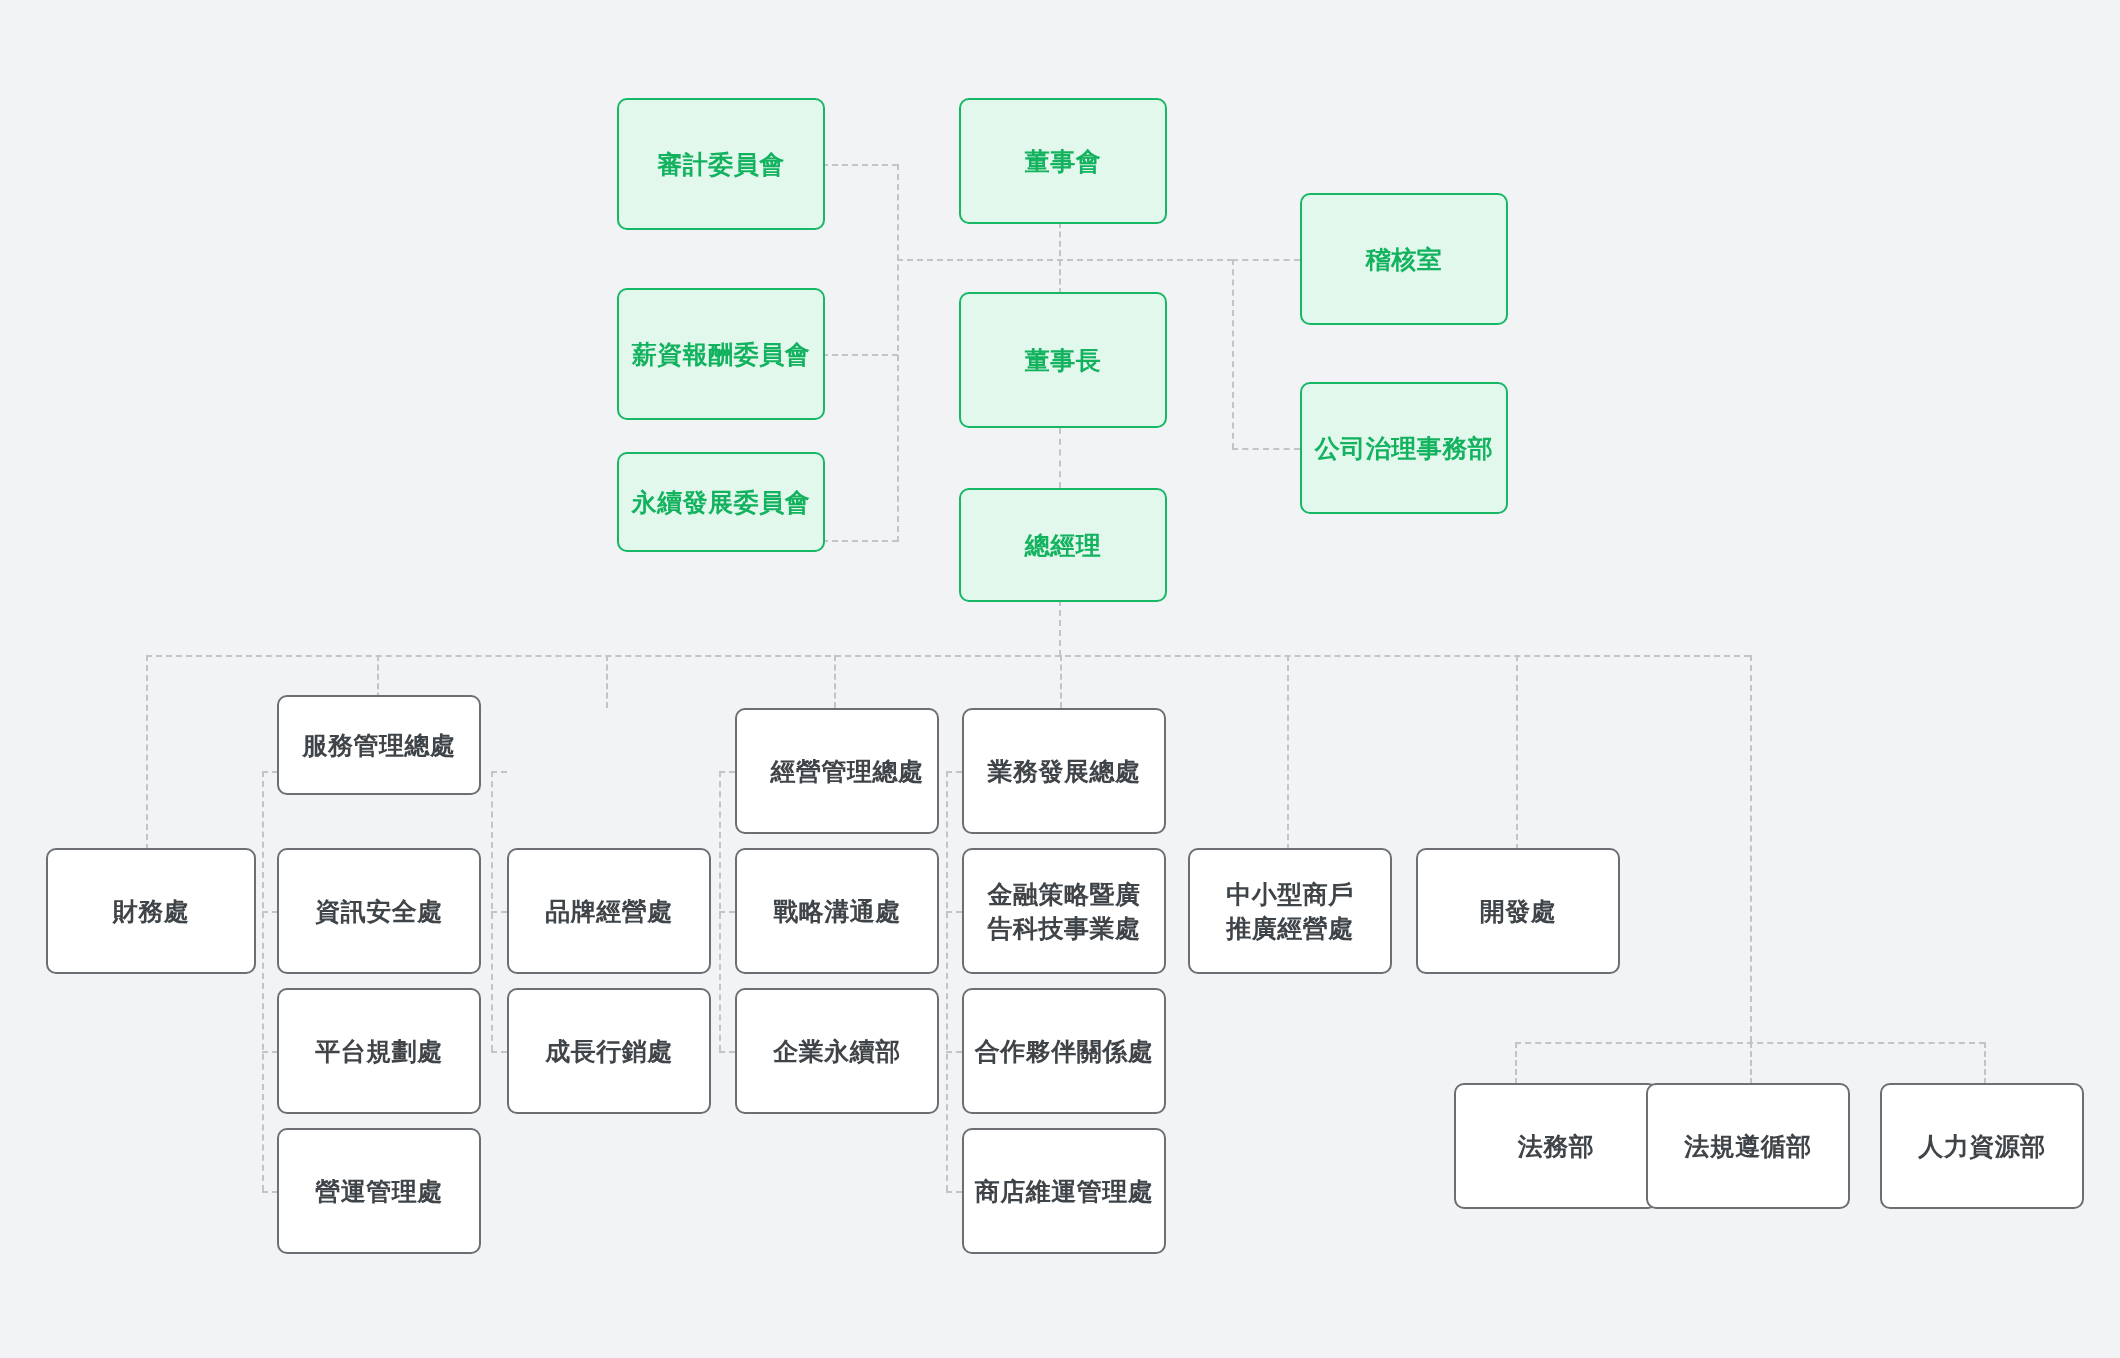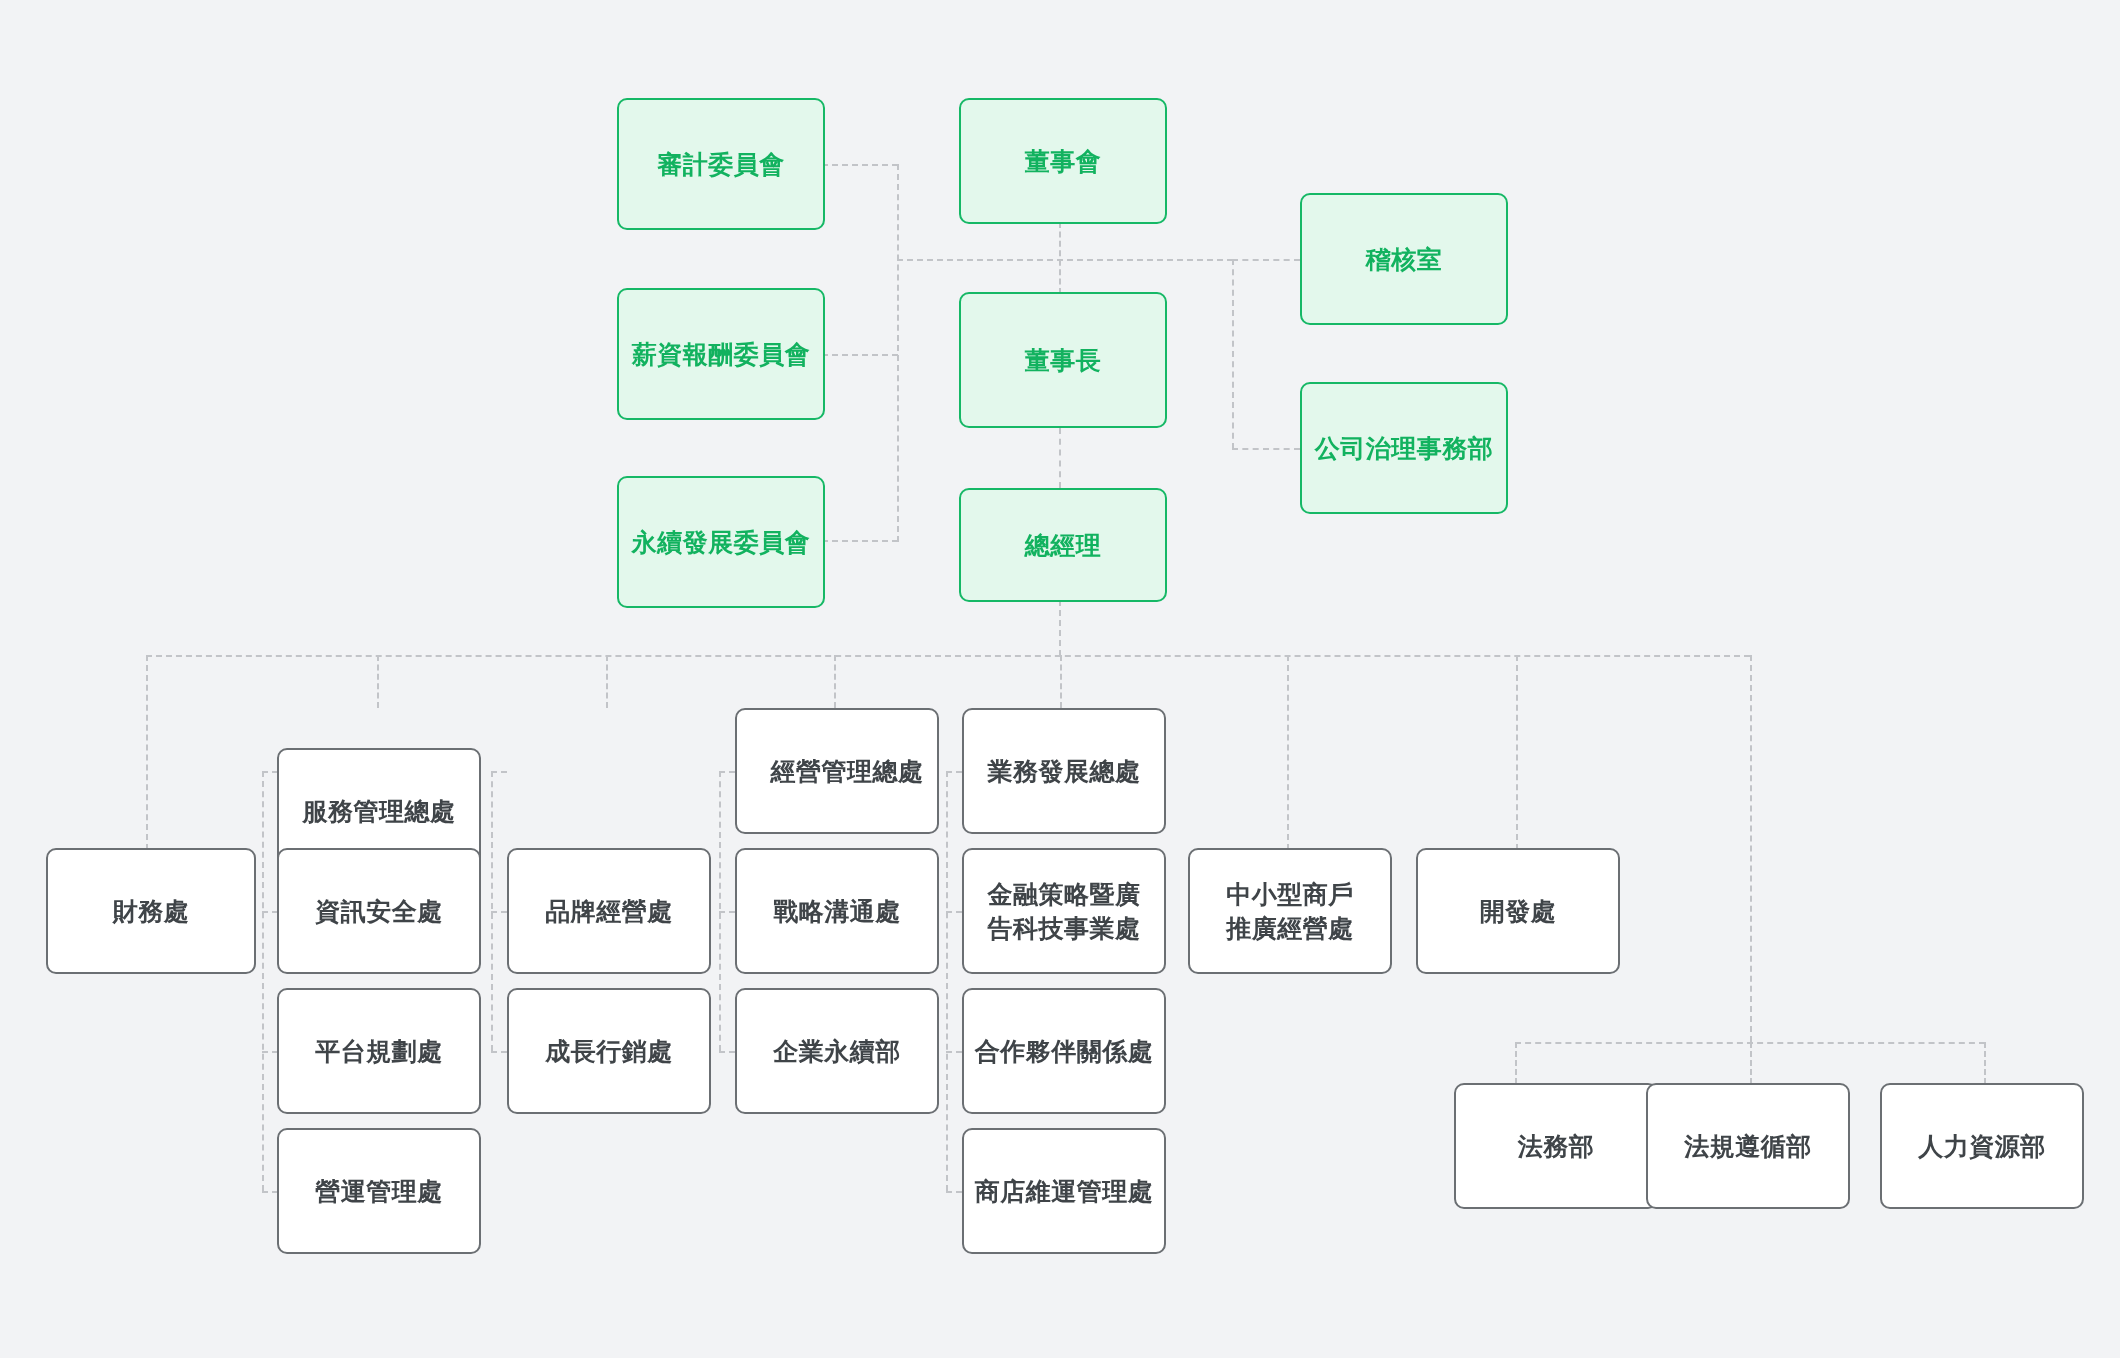--- a/index.html
+++ b/index.html
@@ -108,21 +108,21 @@
   <div class="ln v" style="left:1984px;top:1042px;height:42px;"></div>
 
   <div class="node green" style="left:617px;top:98px;width:208px;height:132px;">
     <span>審計委員會</span>
   </div>
 
   <div class="node green" style="left:617px;top:288px;width:208px;height:132px;">
     <span>薪資報酬委員會</span>
   </div>
 
-  <div class="node green" style="left:617px;top:476px;width:208px;height:132px;">
+  <div class="node green" style="left:617px;top:452px;width:208px;height:100px;">
     <span>永續發展委員會</span>
   </div>
 
   <div class="node green" style="left:959px;top:98px;width:208px;height:126px;">
     <span>董事會</span>
   </div>
 
   <div class="node green" style="left:959px;top:292px;width:208px;height:136px;">
     <span>董事長</span>
   </div>
@@ -136,21 +136,21 @@
   </div>
 
   <div class="node green" style="left:1300px;top:382px;width:208px;height:132px;">
     <span>公司治理事務部</span>
   </div>
 
   <div class="node plain" style="left:46px;top:848px;width:210px;height:126px;">
     <span>財務處</span>
   </div>
 
-  <div class="node plain" style="left:277px;top:748px;width:204px;height:126px;">
+  <div class="node plain" style="left:277px;top:695px;width:204px;height:100px;">
     <span>服務管理總處</span>
   </div>
   <div class="node plain" style="left:277px;top:848px;width:204px;height:126px;">
     <span>資訊安全處</span>
   </div>
   <div class="node plain" style="left:277px;top:988px;width:204px;height:126px;">
     <span>平台規劃處</span>
   </div>
   <div class="node plain" style="left:277px;top:1128px;width:204px;height:126px;">
     <span>營運管理處</span>

